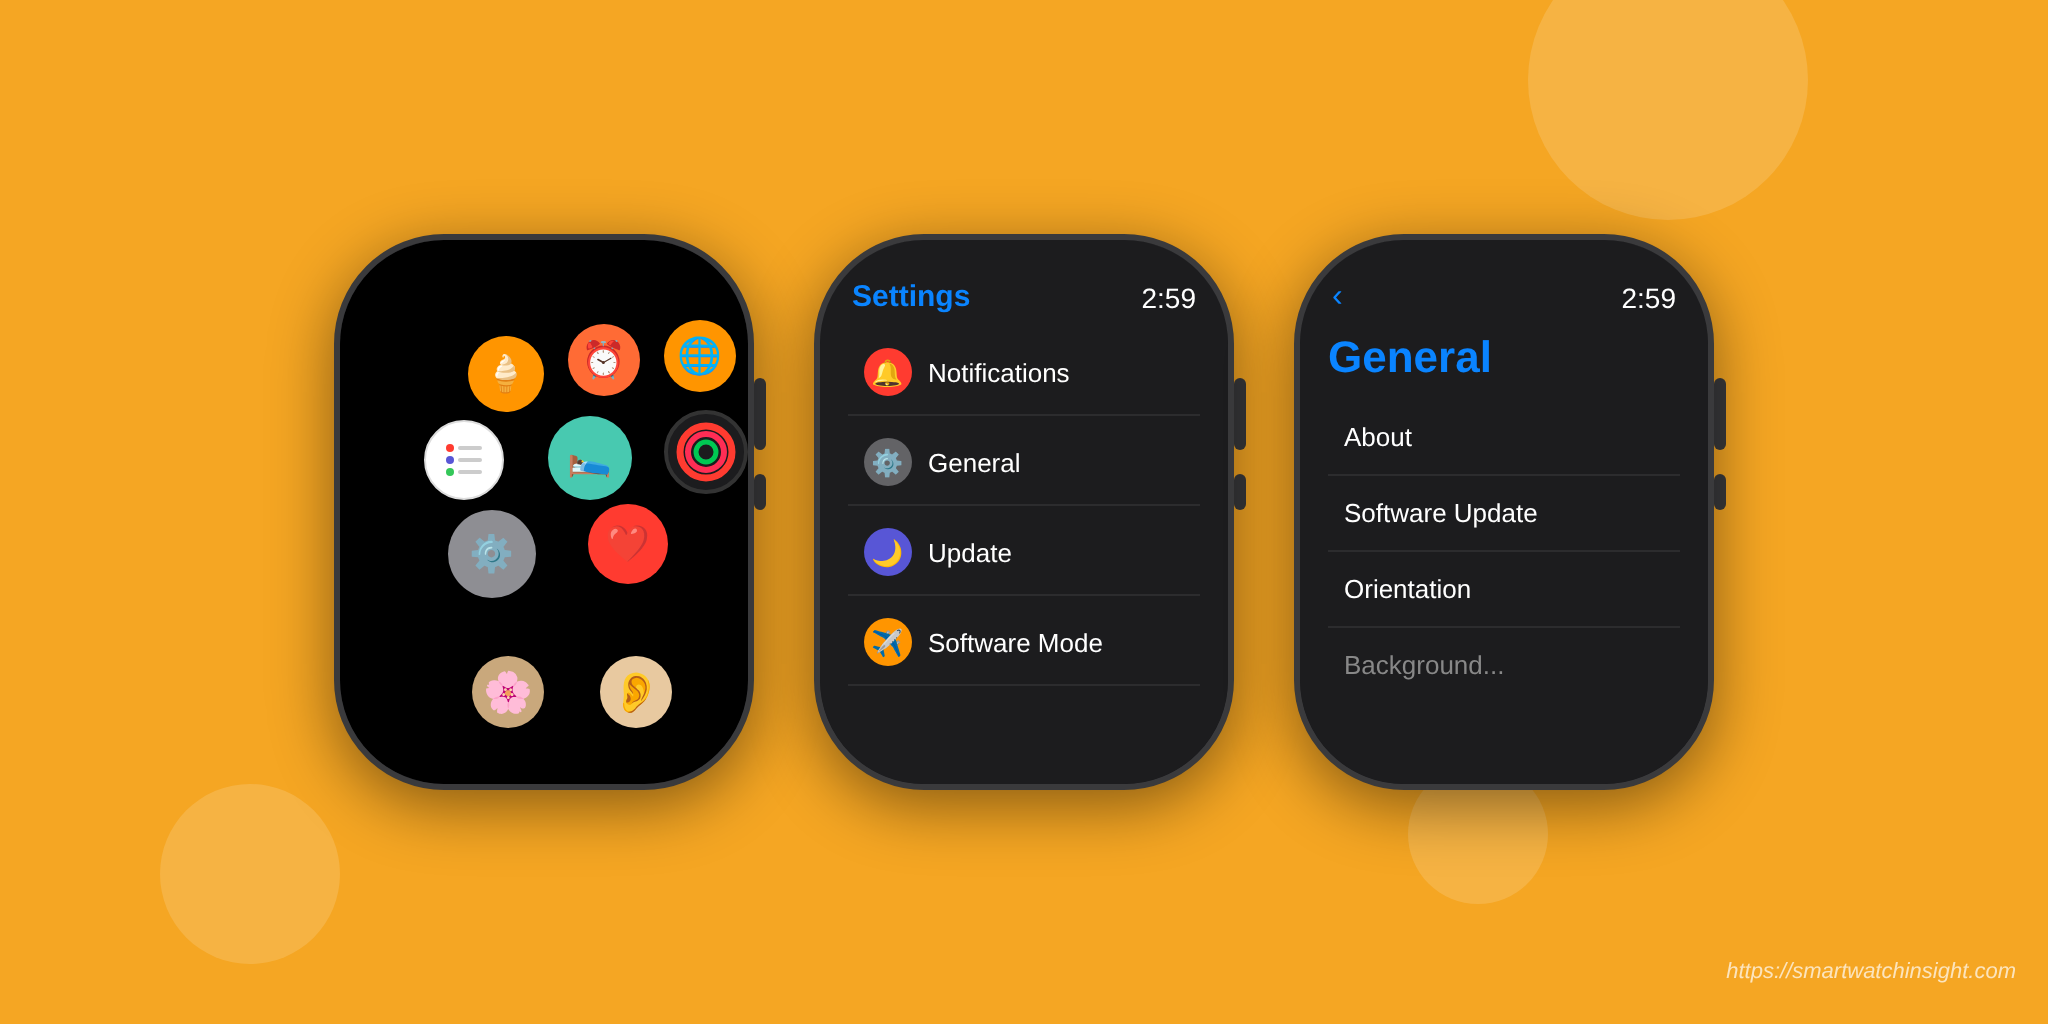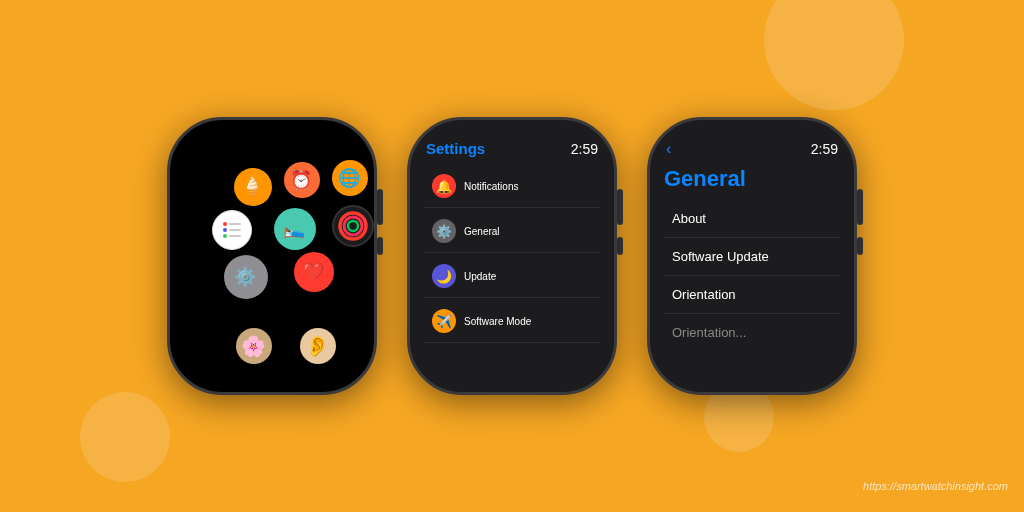--- a/index.html
+++ b/index.html
@@ -140,21 +140,21 @@
       border-radius: 50%;
       display: flex;
       align-items: center;
       justify-content: center;
       font-size: 13px;
       flex-shrink: 0;
     }
 
     .menu-item-label {
       color: #fff;
-      font-size: 10px;
+      font-size: 13px;
       font-weight: 400;
     }
 
     
     .general-screen .screen-title {
       font-size: 20px;
     }
 
     .general-list {
       display: flex;
@@ -281,21 +281,21 @@
           </div>
           <span class="screen-time">2:59</span>
         </div>
         <div style="margin-bottom:8px;">
           <span class="screen-title" style="font-size:22px;">General</span>
         </div>
         <div class="general-list">
           <div class="general-item">About</div>
           <div class="general-item">Software Update</div>
           <div class="general-item">Orientation</div>
-          <div class="general-item" style="color:#888;border-bottom:none;">Orientation...</div>
+          <div class="general-item" style="color:#888;border-bottom:none;">Background...</div>
         </div>
       </div>
     </div>
   </div>
 
 </div>
 
 <div class="watermark">https://smartwatchinsight.com</div>
 
 </body></html>

